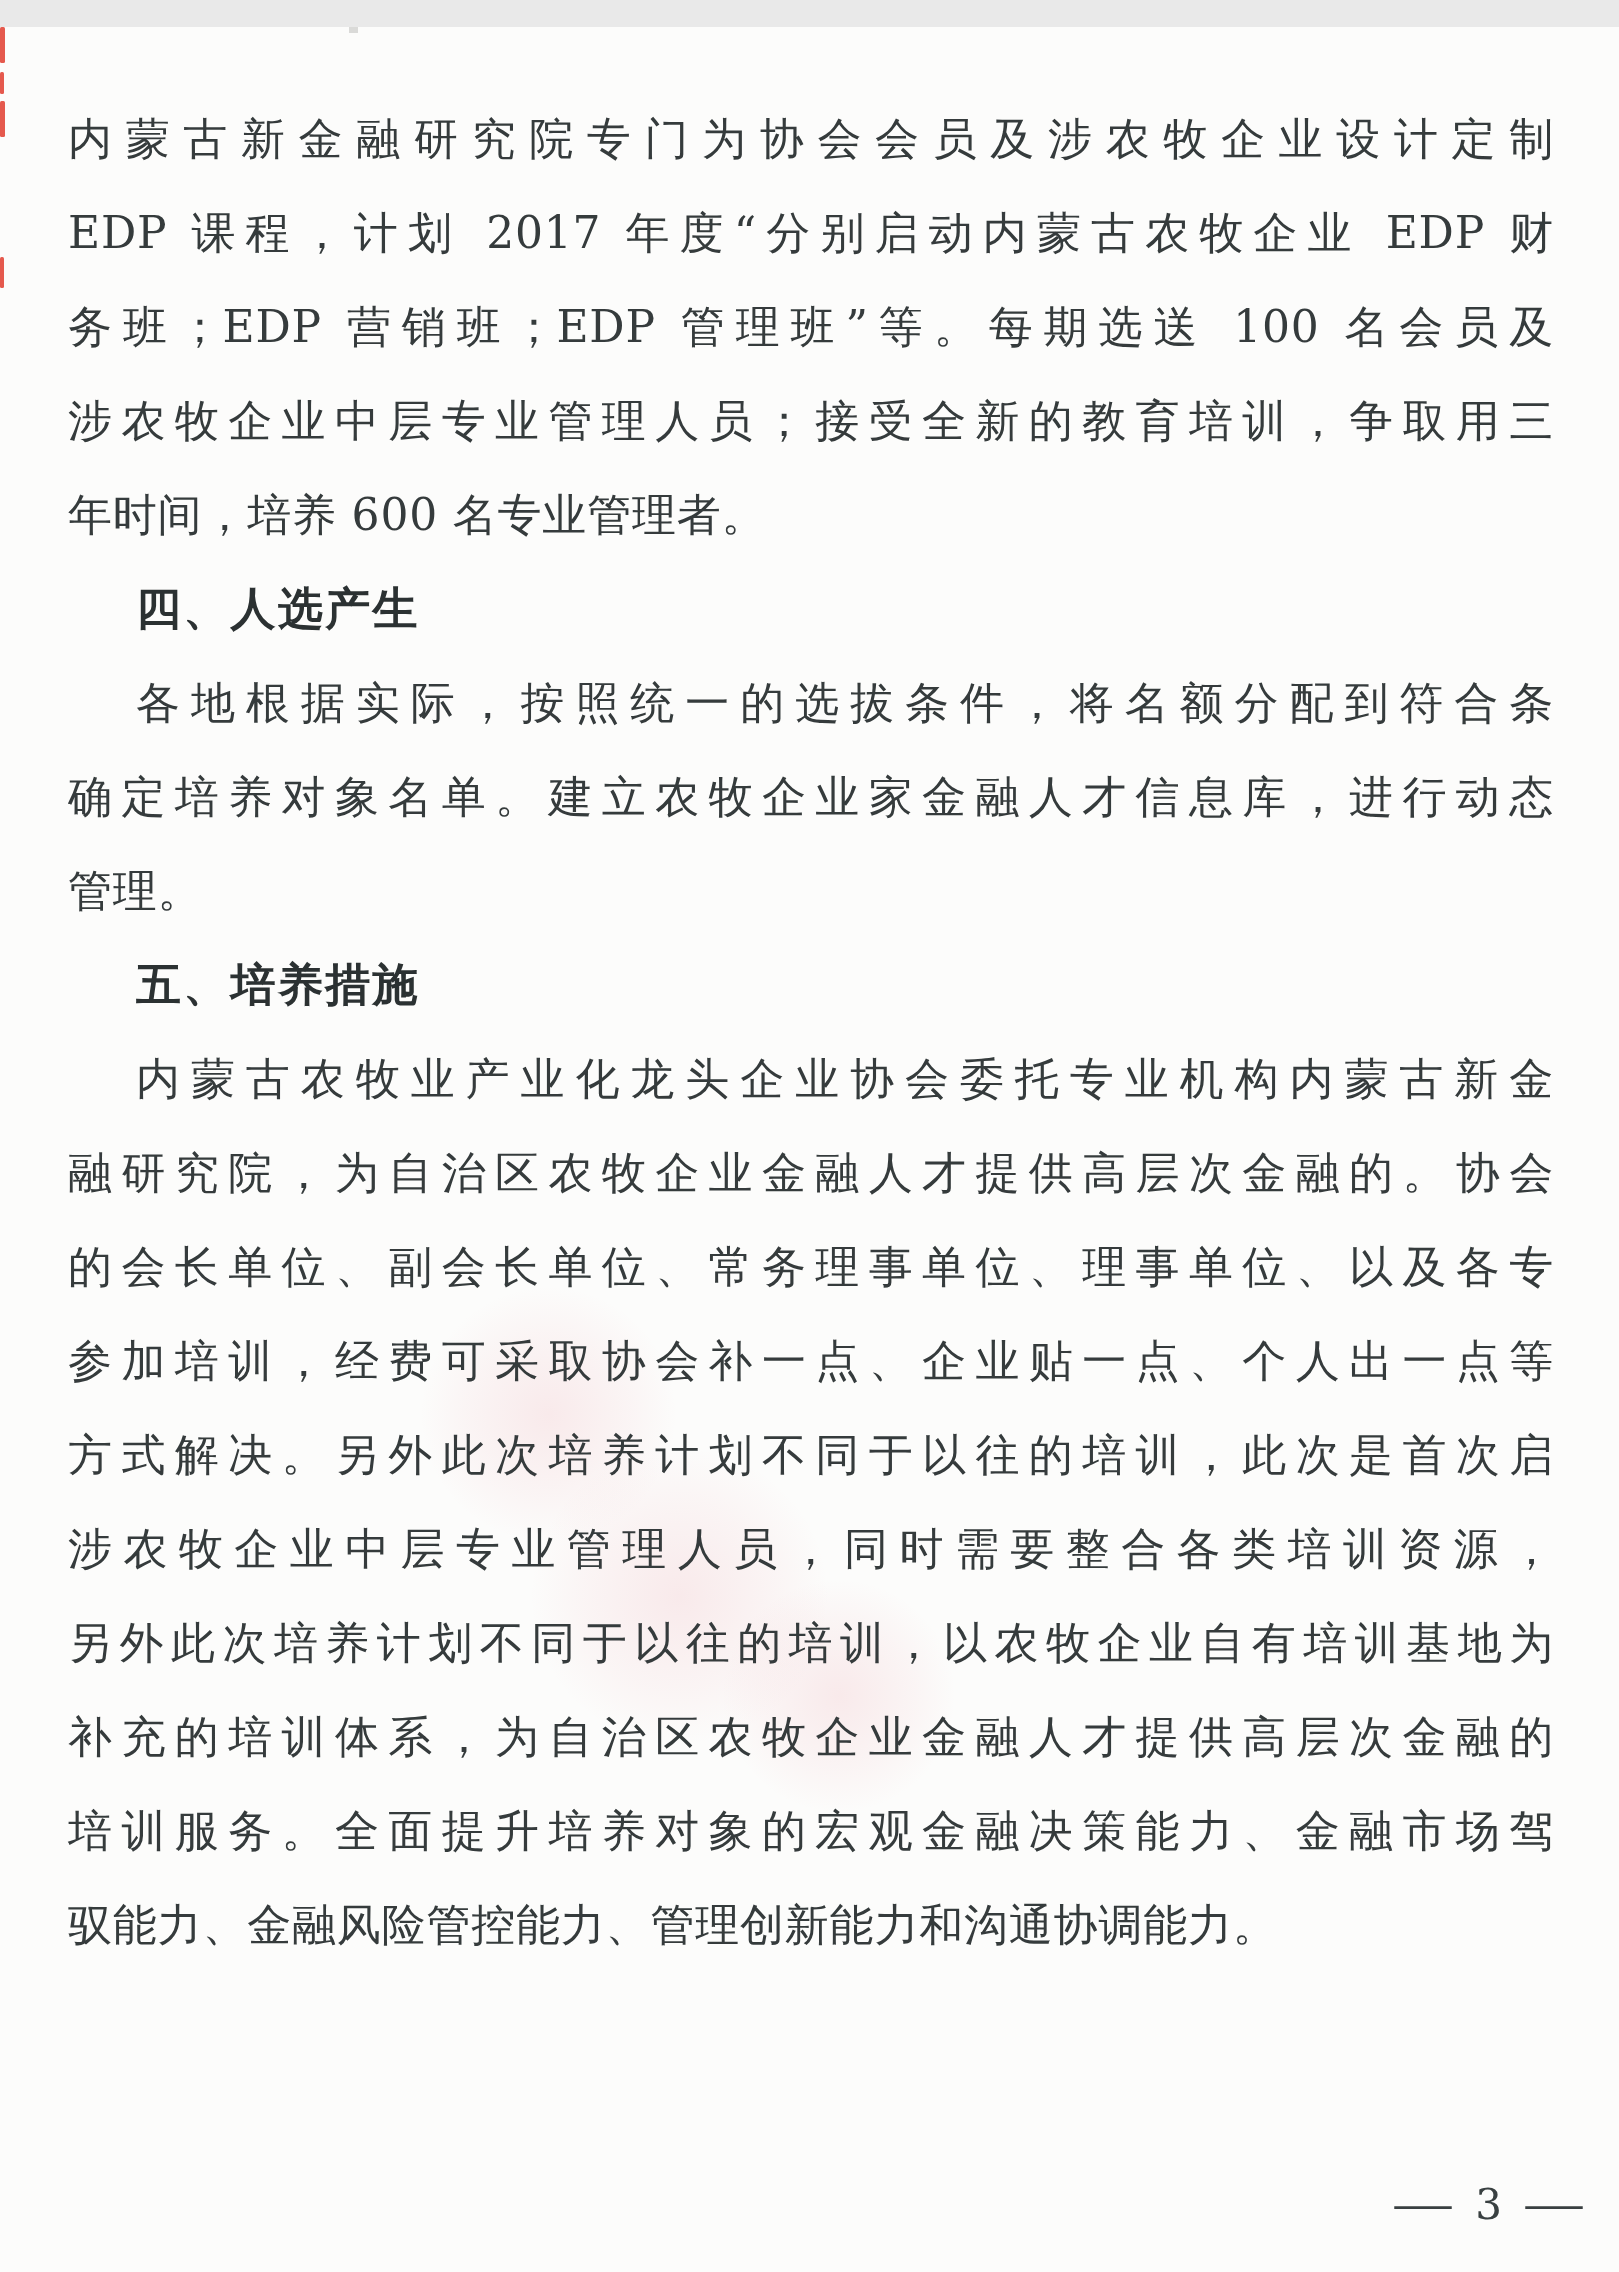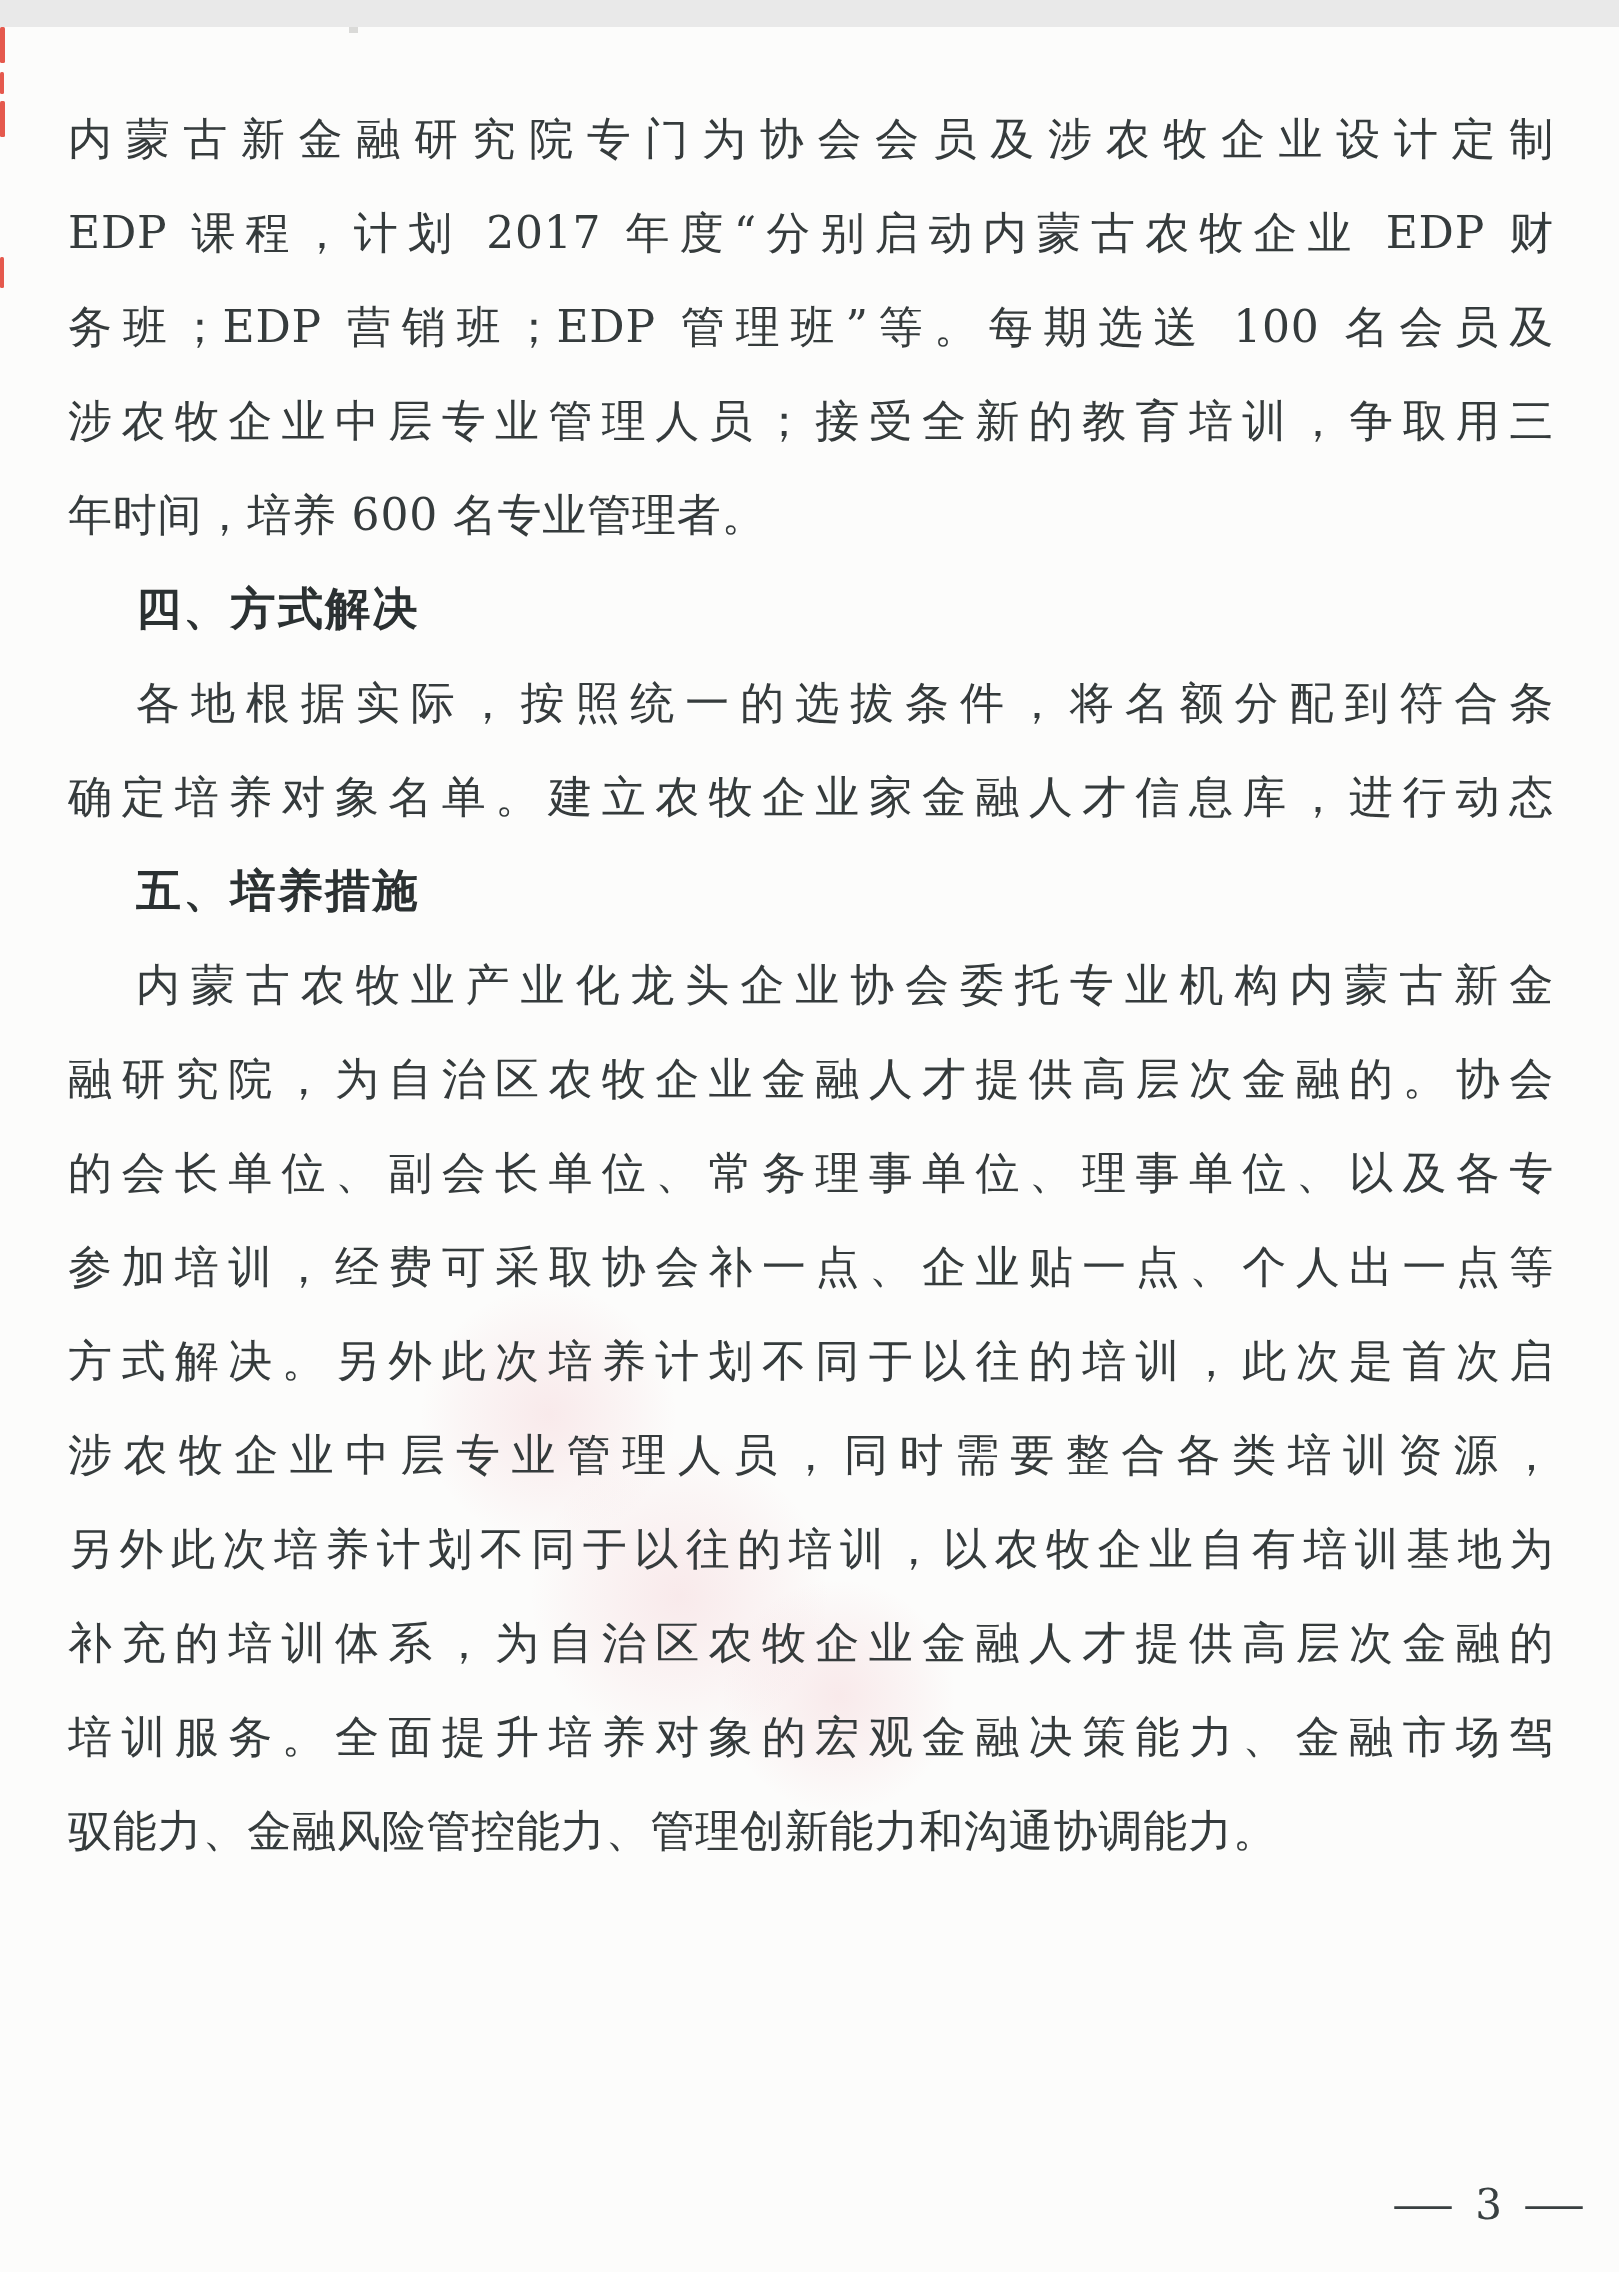--- a/index.html
+++ b/index.html
@@ -89,24 +89,25 @@
   <span class="seal-blob b2"></span>
   <span class="seal-blob b3"></span>
 
   <main class="content">
     <p class="line">内蒙古新金融研究院专门为协会会员及涉农牧企业设计定制</p>
     <p class="line">EDP 课程，计划 2017 年度“分别启动内蒙古农牧企业 EDP 财</p>
     <p class="line">务班；EDP 营销班；EDP 管理班”等。每期选送 100 名会员及</p>
     <p class="line">涉农牧企业中层专业管理人员；接受全新的教育培训，争取用三</p>
     <p class="line end">年时间，培养 600 名专业管理者。</p>
 
-    <h2 class="line heading">四、方式解决</h2>
+    <h2 class="line heading">四、人选产生</h2>
 
     <p class="line indent">各地根据实际，按照统一的选拔条件，将名额分配到符合条</p>
     <p class="line">确定培养对象名单。建立农牧企业家金融人才信息库，进行动态</p>
+    <p class="line end">管理。</p>
 
     <h2 class="line heading">五、培养措施</h2>
 
     <p class="line indent">内蒙古农牧业产业化龙头企业协会委托专业机构内蒙古新金</p>
     <p class="line">融研究院，为自治区农牧企业金融人才提供高层次金融的。协会</p>
     <p class="line">的会长单位、副会长单位、常务理事单位、理事单位、以及各专</p>
     <p class="line">参加培训，经费可采取协会补一点、企业贴一点、个人出一点等</p>
     <p class="line">方式解决。另外此次培养计划不同于以往的培训，此次是首次启</p>
     <p class="line">涉农牧企业中层专业管理人员，同时需要整合各类培训资源，</p>
     <p class="line">另外此次培养计划不同于以往的培训，以农牧企业自有培训基地为</p>

